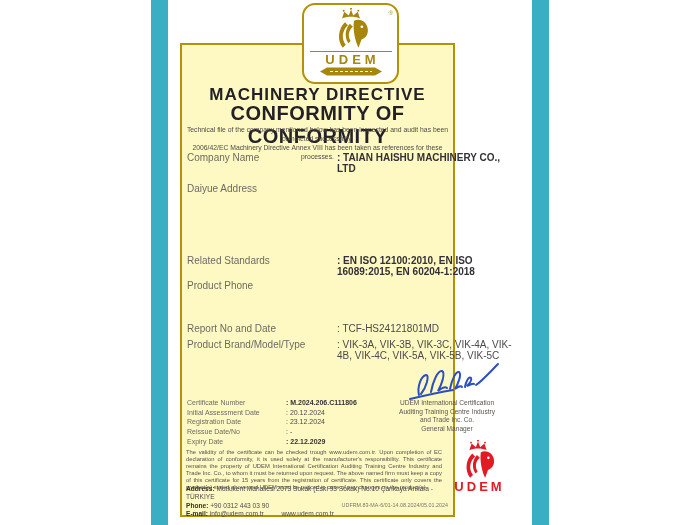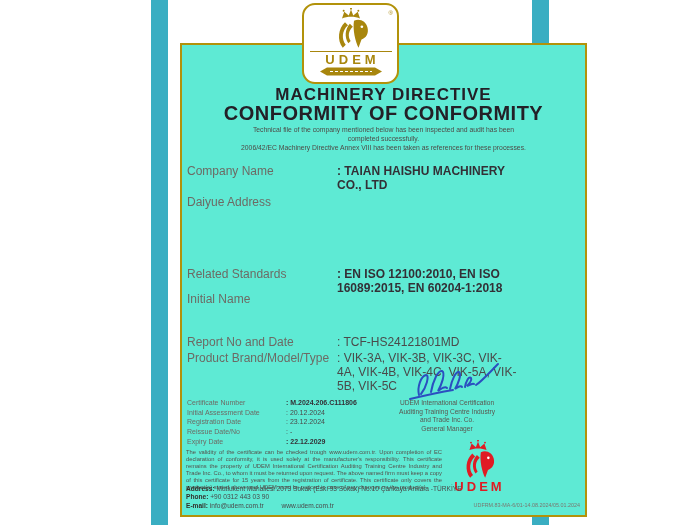--- a/index.html
+++ b/index.html
@@ -3,42 +3,42 @@
 <meta charset="utf-8">
 <style>
   * { margin:0; padding:0; box-sizing:border-box; }
   body { font-family:"Liberation Sans", sans-serif; background:#ffffff; }
   .canvas { position:relative; width:700px; height:525px; background:#ffffff; overflow:hidden; margin:0 auto; }
 
   .stripe { position:absolute; top:0; width:17px; height:525px; background:#3aaec2; }
   .stripe.left  { left:151px; }
   .stripe.right { left:532px; }
 
-  .cert { position:absolute; left:180px; top:43px; width:407px; height:474px;
-          border:2px solid #b2920a; background:#5eead4; }
+  .cert { position:absolute; left:180px; top:43px; width:275px; height:474px;
+          border:2px solid #b2920a; background:#fef9c3; }
 
   
   .logo-box { position:absolute; left:302px; top:3px; width:97px; height:81px; z-index:3;
               background:#ffffff; border:2px solid #b2920a; border-radius:13px;
               display:flex; flex-direction:column; align-items:center; padding-top:3px; }
   .logo-box .reg { position:absolute; top:5px; right:4px; font-size:6px; color:#a8860d; }
   .logo-rule { width:82px; border-top:1.5px solid #a8860d; margin:1px 0 0 0; }
   .logo-word { font-size:13px; font-weight:700; letter-spacing:4px; color:#a8860d;
                line-height:15px; text-indent:4px; }
   .gold { color:#a8860d; }
   .red  { color:#e01b24; }
 
   .title1 { position:absolute; left:0; top:40px; width:100%; text-align:center;
             font-size:17px; font-weight:700; letter-spacing:1px; color:#232027; }
   .title2 { position:absolute; left:0; top:57px; width:100%; text-align:center;
             font-size:20px; font-weight:700; letter-spacing:0.5px; color:#232027; }
   .subtitle { position:absolute; left:0; top:80px; width:100%; text-align:center;
               font-size:6.8px; line-height:9px; color:#4e4a46; }
 
-  .info-row { position:absolute; left:5px; width:330px; display:flex; font-size:12px; color:#4a4a4a;margin-top:12px; }
+  .info-row { position:absolute; left:5px; width:330px; display:flex; font-size:10px; color:#4a4a4a; }
   .info-row .lbl { width:150px; flex:0 0 150px; color:#6d6a64; }
   .info-row .val { width:180px; }
   .info-row .val.b { font-weight:700; color:#333036; }
 
   .detail-block { position:absolute; left:5px; top:353px; width:200px; }
   .detail-row { display:flex; font-size:7px; line-height:9.7px; color:#4a4a4a; }
   .detail-row .lbl { width:99px; flex:0 0 99px; color:#6d6a64; }
   .detail-row .val.b { font-weight:700; color:#333036; }
 
   .signature { position:absolute; left:225px; top:316px; }
@@ -97,21 +97,21 @@
       <span class="val b">: TAIAN HAISHU MACHINERY CO., LTD</span>
     </div>
     <div class="info-row" style="top:138px">
       <span class="lbl">Daiyue Address</span>
     </div>
     <div class="info-row" style="top:210px">
       <span class="lbl">Related Standards</span>
       <span class="val b">: EN ISO 12100:2010, EN ISO 16089:2015, EN 60204-1:2018</span>
     </div>
     <div class="info-row" style="top:235px">
-      <span class="lbl">Initial Name</span>
+      <span class="lbl">Product Phone</span>
     </div>
     <div class="info-row" style="top:278px">
       <span class="lbl">Report No and Date</span>
       <span class="val">: TCF-HS24121801MD</span>
     </div>
     <div class="info-row" style="top:294px">
       <span class="lbl">Product Brand/Model/Type</span>
       <span class="val">: VIK-3A, VIK-3B, VIK-3C, VIK-4A, VIK-4B, VIK-4C, VIK-5A, VIK-5B, VIK-5C</span>
     </div>
 

